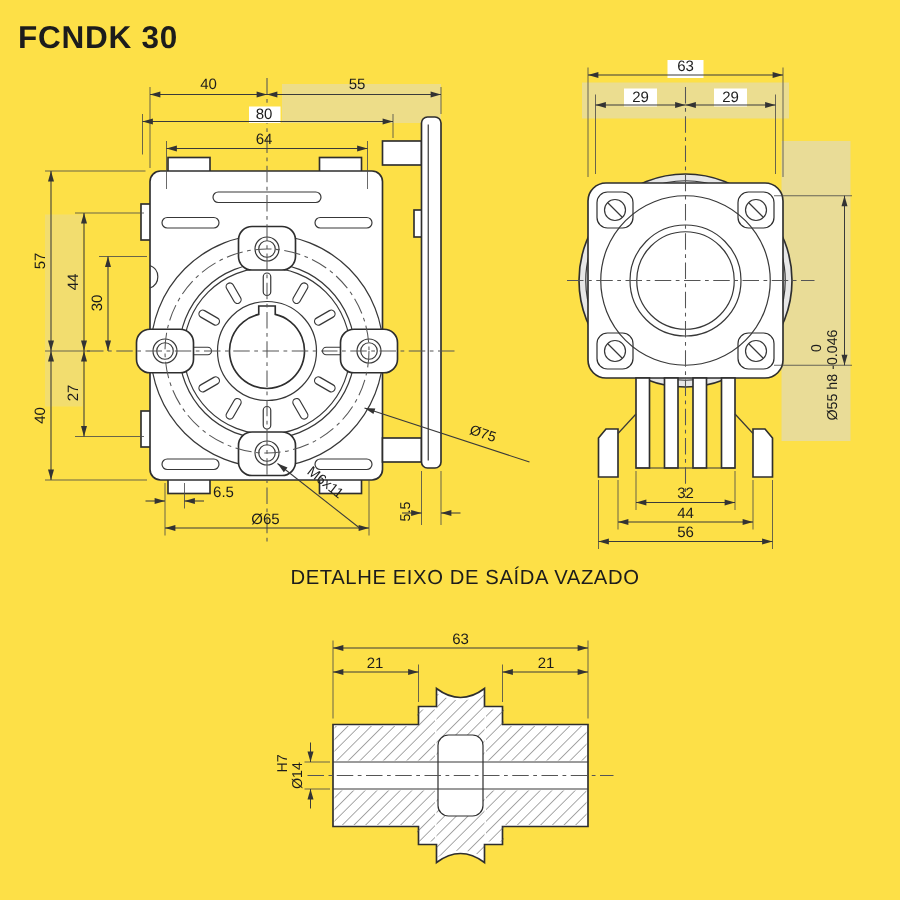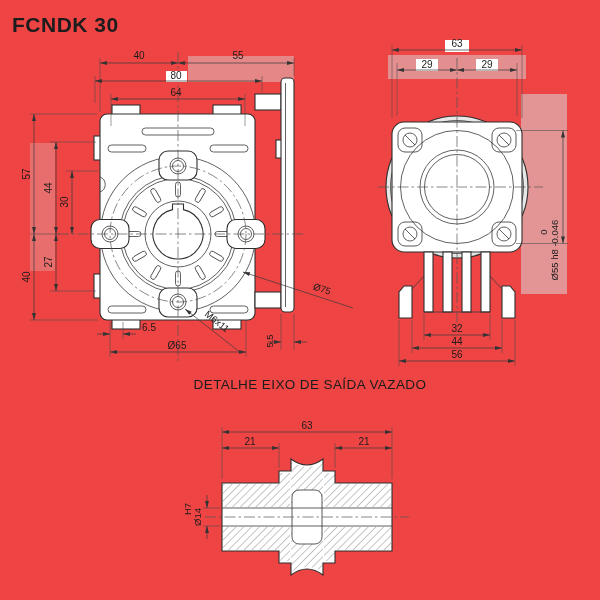--- a/index.html
+++ b/index.html
@@ -1,16 +1,16 @@
 <!DOCTYPE html>
 <html><head>
 <meta charset="utf-8">
 <style>
   html,body{margin:0;padding:0;background:#fff;}
-  #stage{position:relative;width:600px;height:600px;background:#ef4444;overflow:hidden;}
+  #stage{position:relative;width:600px;height:600px;background:#fde047;overflow:hidden;}
   svg{display:block;}
   text{font-family:"Liberation Sans", sans-serif;fill:#1c1c1c;}
   .title-text{font-size:21px;font-weight:bold;letter-spacing:.5px;}
   .detail-title{font-size:13.5px;letter-spacing:.4px;text-anchor:middle;}
   .dt{font-size:10px;text-anchor:middle;}
   .dts{font-size:9.5px;text-anchor:middle;}
   .ol{fill:#fff;stroke:#2e2e2e;stroke-width:1.1;}
   .ol2{fill:none;stroke:#383838;stroke-width:.8;}
   .pad{fill:#fff;stroke:#2e2e2e;stroke-width:.8;}
   .thin{stroke:#4a4a4a;stroke-width:.55;fill:none;}

